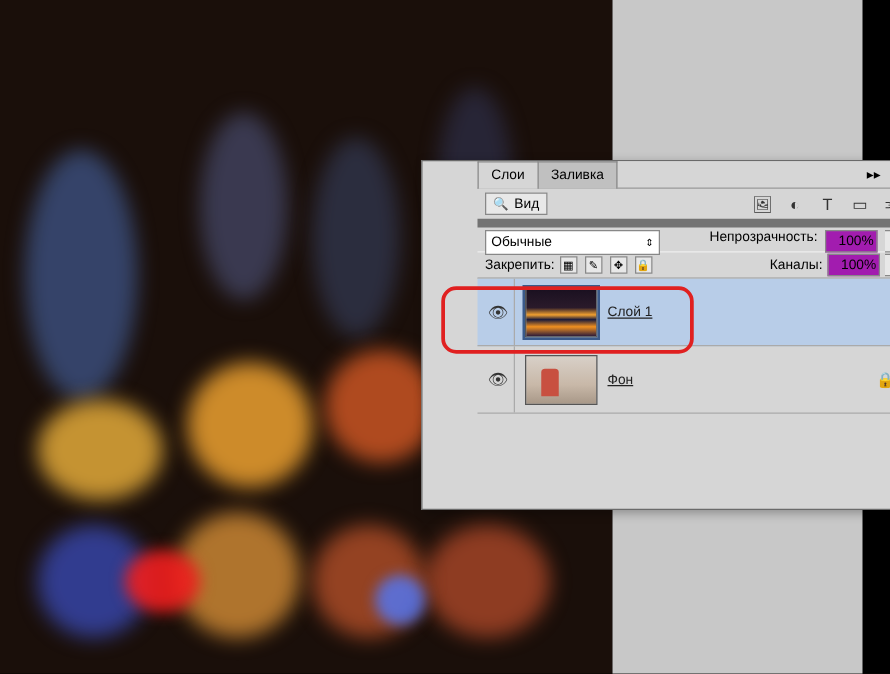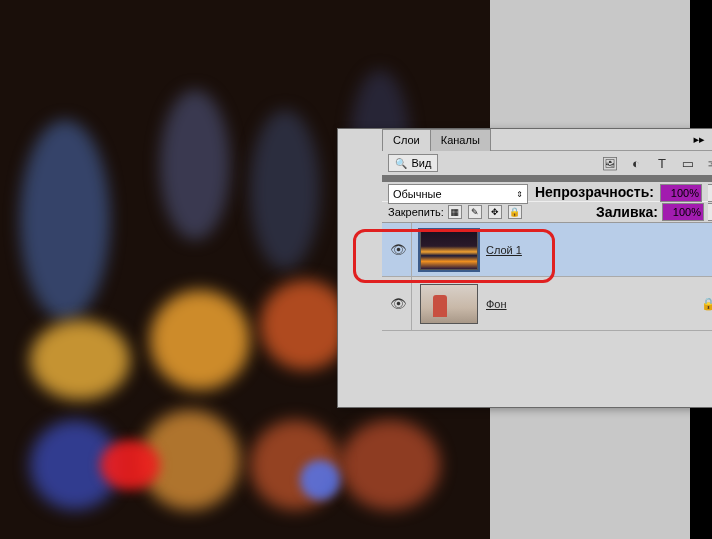--- a/index.html
+++ b/index.html
@@ -35,21 +35,21 @@
 
 .toolbar-row { display: flex; align-items: center; height: 24px; background: #d6d6d6; padding: 2px 6px; }
 .search-btn { display: flex; align-items: center; gap: 4px; padding: 1px 6px; border: 1px solid #888; background: #e8e8e8; cursor: pointer; height: 18px; font-size: 11px; }
 .mag-icon { font-size: 10px; }
 .toolbar-icons { margin-left: auto; display: flex; gap: 10px; align-items: center; }
 .tb-icon { width: 16px; height: 16px; cursor: pointer; display: flex; align-items: center; justify-content: center; font-size: 13px; color: #333; }
 
 .dropdown-row { display: flex; align-items: flex-start; height: 26px; padding: 2px 6px; gap: 6px; border-top: 7px solid #737373; }
 .blend-select { flex: 0 0 140px; height: 20px; border: 1px solid #888; background: #fff; padding: 1px 4px; display: flex; align-items: center; justify-content: space-between; cursor: pointer; font-size: 11px; }
 .blend-select .arr { font-size: 8px; }
-.label-r { margin-left: auto; font-size: 14px; font-weight: bold; }
+.label-r { margin-left: auto; font-size: 11px; }
 .pct-input { width: 42px; height: 18px; border: 1px solid #888; background: #a21caf; text-align: right; padding: 0 2px; font-size: 11px; }
 .pct-arrow { width: 14px; height: 18px; border: 1px solid #888; border-left: none; background: #e8e8e8; cursor: pointer; display: flex; align-items: center; justify-content: center; font-size: 7px; }
 
 .lock-row { display: flex; align-items: center; height: 22px; padding: 0 6px; gap: 4px; font-size: 11px; border-top: 1px solid #eee; border-bottom: 1px solid #999; }
 .lock-icons { display: flex; gap: 6px; align-items: center; }
 .lock-ic { width: 14px; height: 14px; border: 1px solid #888; cursor: pointer; display: flex; align-items: center; justify-content: center; font-size: 9px; background: #e8e8e8; }
 
 .layers-list { background: #d6d6d6; }
 .layer-row { display: flex; align-items: center; height: 54px; border-bottom: 1px solid #aaa; padding: 0 4px; position: relative; }
 .layer-row.selected { background: #b8cde8; }
@@ -86,21 +86,21 @@
   <div class="bokeh b14"></div>
     <div class="bokeh b15"></div>
 </div>
 
 <div class="right-pane"></div>
 
 <div class="panel">
 
   <div class="tabs-row">
     <div class="tab active">Слои</div>
-    <div class="tab">Каналы</div>
+    <div class="tab">Заливка</div>
     <div class="tabs-right">
       <span class="collapse-icon">▸▸</span>
       <span class="menu-icon">≡</span>
     </div>
   </div>
 
   <div class="toolbar-row">
     <div class="search-btn">
       <span class="mag-icon">🔍</span>
       <span>Вид</span>
@@ -125,21 +125,21 @@
   </div>
 
   <div class="lock-row">
     <span>Закрепить:</span>
     <div class="lock-icons">
       <span class="lock-ic">▦</span>
       <span class="lock-ic">✎</span>
       <span class="lock-ic">✥</span>
       <span class="lock-ic">🔒</span>
     </div>
-    <span class="label-r">Заливка:</span>
+    <span class="label-r">Каналы:</span>
     <input class="pct-input" value="100%" style="">
     <div class="pct-arrow">▾</div>
   </div>
 
   <div class="layers-list">
 
     <div class="layer-row selected">
       <div class="vis-col">
           <span class="eye-icon">👁</span>
         </div>

